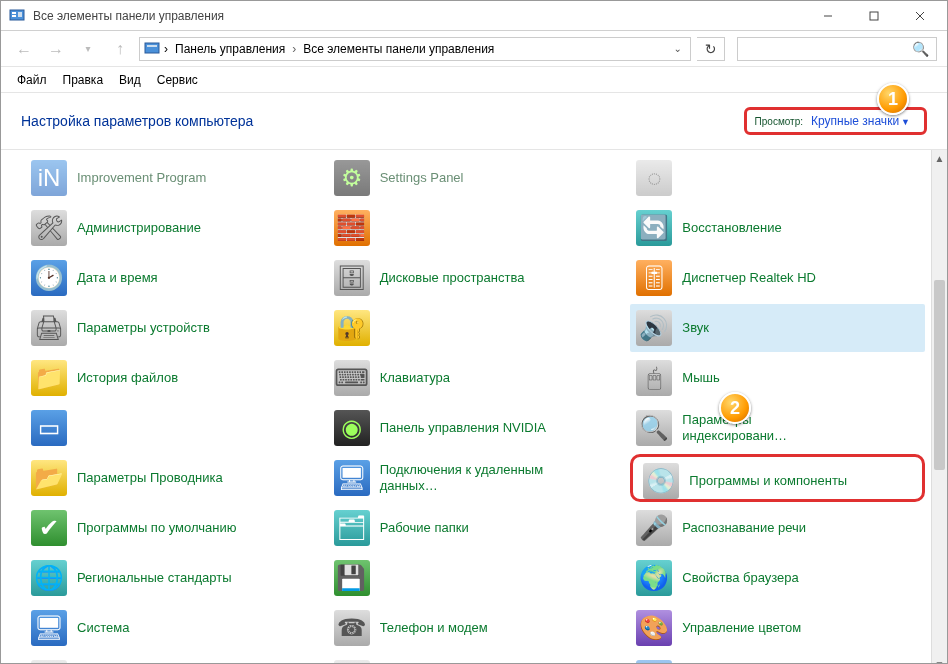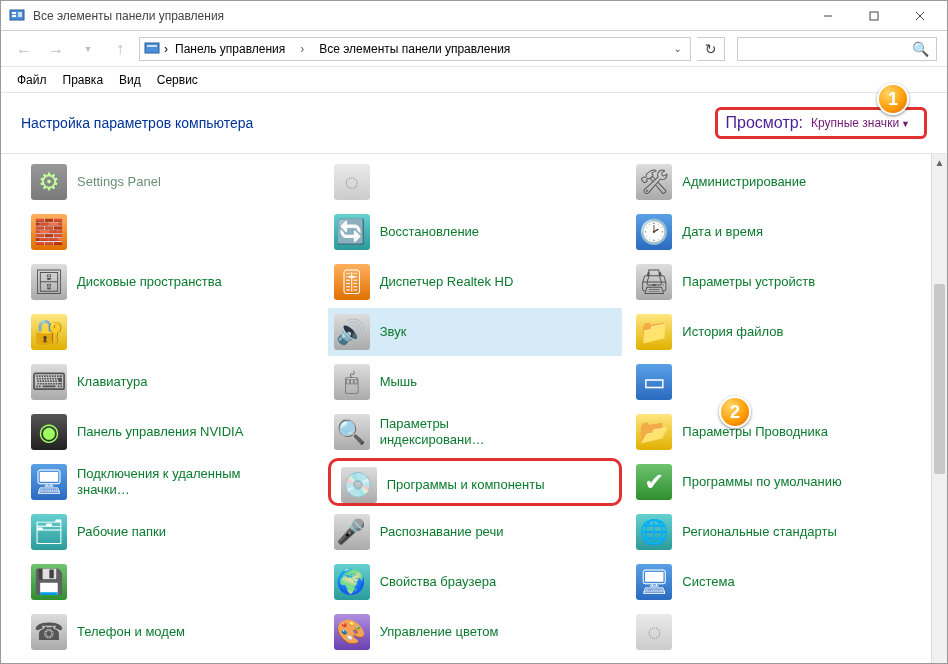--- a/index.html
+++ b/index.html
@@ -59,21 +59,21 @@
     display: flex;
     align-items: center;
     padding: 0 4px;
     gap: 4px;
     background: #fff;
   }
   .addr-icon {
     width: 16px; height: 16px;
     display:inline-flex; align-items:center; justify-content:center;
   }
-  .breadcrumb { display: flex; align-items: center; gap: 10px; font-size: 12px; }
+  .breadcrumb { display: flex; align-items: center; gap: 2px; font-size: 12px; }
   .breadcrumb span.sep { color: #666; padding: 0 2px; }
   .breadcrumb span.crumb { padding: 2px 3px; }
   .addr-drop { margin-left: auto; color: #555; padding: 0 4px; font-size:10px;}
   .refresh-btn {
     width: 28px; height: 24px;
     border: 1px solid #ccc; border-left: none;
     display:flex; align-items:center; justify-content:center;
     font-size: 14px; color: #444;
   }
   .search-box {
@@ -112,22 +112,22 @@
   .view-selector {
     margin-left: auto;
     display: flex;
     align-items: center;
     gap: 8px;
     border: 3px solid #e03030;
     border-radius: 6px;
     padding: 4px 14px 4px 8px;
     position: relative;
   }
-  .view-label { color: #4c1d95; font-size: 16px; }
-  .view-value { color: #701a75; font-size: 12px; }
+  .view-label { color: #14532d; font-size: 10px; }
+  .view-value { color: #1d4ed8; font-size: 12px; }
   .view-value .drop { font-size: 9px; margin-left: 2px; }
 
   
   .content-wrap {
     position: relative;
     height: calc(664px - 30px - 36px - 26px - 50px);
     overflow: hidden;
   }
   .content {
     position: absolute;
@@ -292,20 +292,24 @@
       <span>Крупные значки</span><span class="drop">▼</span>
     </span>
   </div>
   <div class="badge" style="top:-10px; right:38px;">1</div>
 </div>
 
 <div class="content-wrap">
   <div class="content">
     <div class="grid" id="grid">
         <div class="item cut">
+          <div class="icon ic-blue">iN</div>
+          <div class="label">Improvement Program</div>
+        </div>
+        <div class="item cut">
           <div class="icon ic-dark">⚙</div>
           <div class="label">Settings Panel</div>
         </div>
         <div class="item cut">
           <div class="icon ic-grey">◌</div>
           <div class="label"></div>
         </div>
         <div class="item">
           <div class="icon ic-grey">🛠</div>
           <div class="label">Администрирование</div>
@@ -362,21 +366,21 @@
         <div class="item">
           <div class="icon ic-grey">🔍</div>
           <div class="label">Параметры индексировани…</div>
         </div>
         <div class="item">
           <div class="icon ic-yellow">📂</div>
           <div class="label">Параметры Проводника</div>
         </div>
         <div class="item">
           <div class="icon ic-blue">🖥</div>
-          <div class="label">Подключения к удаленным значки…</div>
+          <div class="label">Подключения к удаленным данных…</div>
         </div>
         <div class="highlight-box">
           <div class="item" style="border: none;">
             <div class="icon ic-grey">💿</div>
             <div class="label">Программы и компоненты</div>
           </div>
         </div>
         <div class="item">
           <div class="icon ic-green">✔</div>
           <div class="label">Программы по умолчанию</div>

